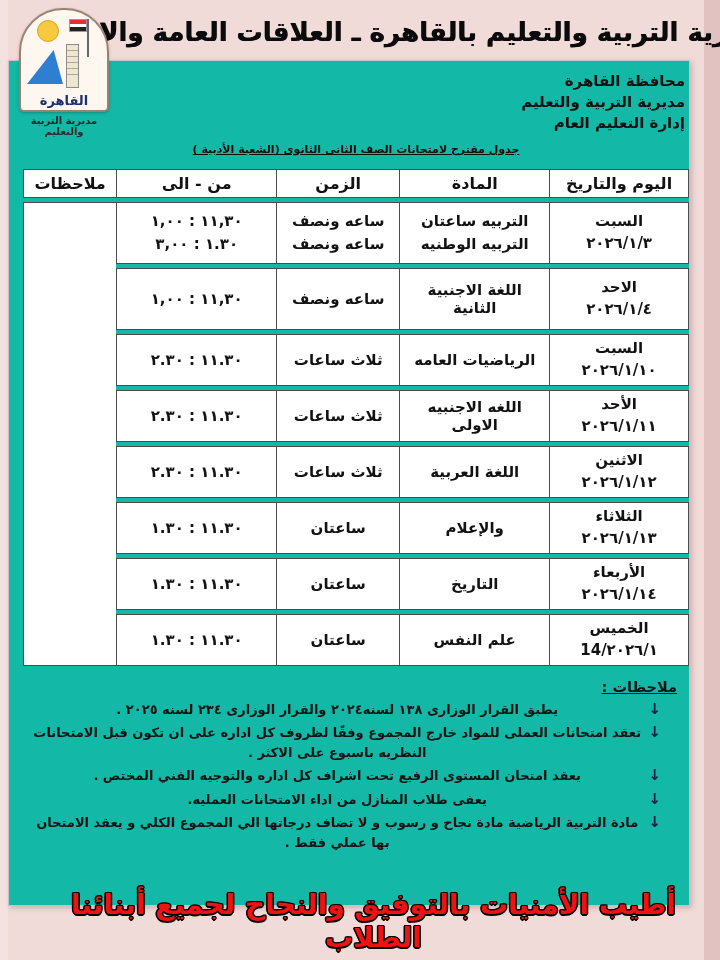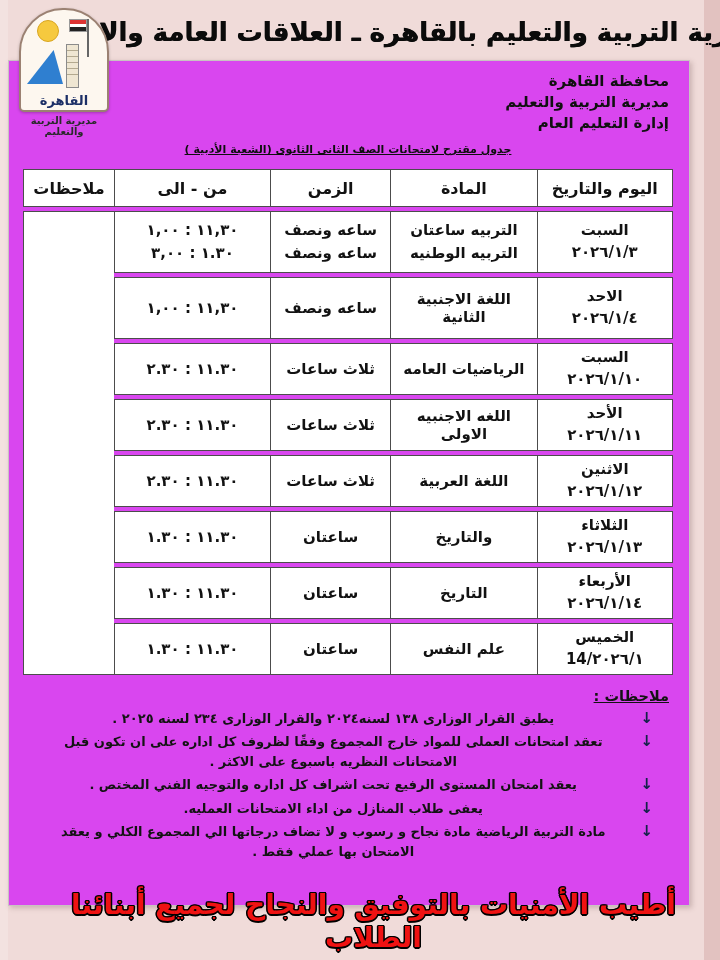--- a/index.html
+++ b/index.html
@@ -35,45 +35,45 @@
     border:1px solid #8b8b8b;}
   .tower i{display:block;height:5px;border-bottom:1px solid #b3a98f;}
   .sail{position:absolute;left:6px;top:40px;width:36px;height:34px;background:#2f7fd0;
     clip-path:polygon(0 100%,100% 100%,74% 0);}
   .logo-name{position:absolute;bottom:2px;left:0;right:0;
     font-size:13px;font-weight:bold;color:#1c2f66;}
   .logo-caption{margin-top:3px;font-size:10px;font-weight:bold;color:#2a2a2a;}
 
   
   .paper{position:absolute;top:60px;left:8px;right:30px;bottom:54px;
-    background:#d946ef;border:1px solid #c9c2c2;box-shadow:2px 2px 5px rgba(90,60,60,.25);
-    box-sizing:border-box;padding:10px 16px 6px 14px;overflow:hidden;}
+    background:#14b8a6;border:1px solid #c9c2c2;box-shadow:2px 2px 5px rgba(90,60,60,.25);
+    box-sizing:border-box;padding:10px 0 6px 14px;overflow:hidden;}
 
   .letterhead{font-size:15px;font-weight:bold;line-height:1.4;color:#101010;
     text-align:right;margin:0 4px 8px 0;}
 
   .doc-title{text-align:center;font-weight:bold;font-size:11px;color:#0e0e0e;margin-bottom:8px;}
   .doc-title .t{display:inline-block;text-decoration:underline;margin:1px 0;}
 
   table.schedule{width:100%;table-layout:fixed;border-collapse:separate;border-spacing:0 4px;
     margin:2px auto 0;}
   .schedule th,.schedule td{
     border:1.5px solid #4c4c4c;background:#fff;vertical-align:middle;text-align:center;
     font-weight:bold;color:#121212;padding:2px 3px;box-sizing:border-box;overflow:hidden;}
   .schedule th:not(:first-child),.schedule td:not(:first-child){border-inline-start:none;}
-  .schedule th{font-size:16px;height:38px;}
+  .schedule th{font-size:16px;height:29px;}
   .schedule td{font-size:15px;height:52px;}
   .schedule tr.tall td{height:62px;}
   .cell-stack span{display:block;line-height:1.55;}
   .day-cell span{display:block;line-height:1.45;}
   .date-txt{letter-spacing:0.5px;}
   .time-cell{letter-spacing:1px;}
 
   
-  .notes{margin:9px 4px 0 6px;font-size:13px;font-weight:bold;color:#131313;}
+  .notes{margin:9px 12px 0 6px;font-size:13px;font-weight:bold;color:#131313;}
   .notes-heading{font-size:14.5px;text-decoration:underline;margin-bottom:5px;}
   .note-item{display:flex;gap:7px;margin:3px 16px 0 4px;line-height:1.55;align-items:flex-start;}
   .note-item .bullet{color:#14224a;font-size:15px;line-height:1.3;flex:0 0 auto;}
   .note-item .txt{flex:1 1 auto;text-align:center;}
 
   
   .footer-wish{position:absolute;bottom:6px;left:0;right:0;text-align:center;
     font-size:28px;font-weight:bold;color:#ef1212;
     text-shadow:-1.5px 0 #000,1.5px 0 #000,0 -1.5px #000,0 1.5px #000,
                 -1px -1px #000,1px 1px #000,-1px 1px #000,1px -1px #000;padding-left:27px;}
@@ -189,21 +189,21 @@
         </td>
         <td><span>اللغة العربية</span></td>
         <td><span>ثلاث ساعات</span></td>
         <td class="time-cell"><span>١١.٣٠ : ٢.٣٠</span></td>
       </tr>
       <tr>
         <td class="day-cell">
           <span>الثلاثاء</span>
           <span class="date-txt">٢٠٢٦/١/١٣</span>
         </td>
-        <td><span>والتاريخ</span></td>
+        <td><span>والإعلام</span></td>
         <td><span>ساعتان</span></td>
         <td class="time-cell"><span>١١.٣٠ : ١.٣٠</span></td>
       </tr>
       <tr>
         <td class="day-cell">
           <span>الأربعاء</span>
           <span class="date-txt">٢٠٢٦/١/١٤</span>
         </td>
         <td><span>التاريخ</span></td>
         <td><span>ساعتان</span></td>

